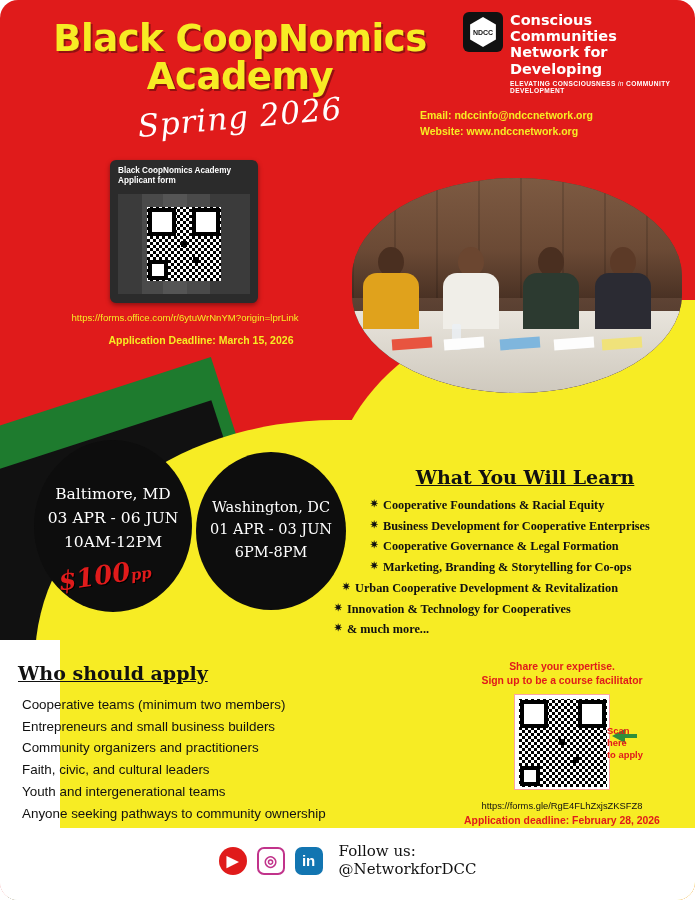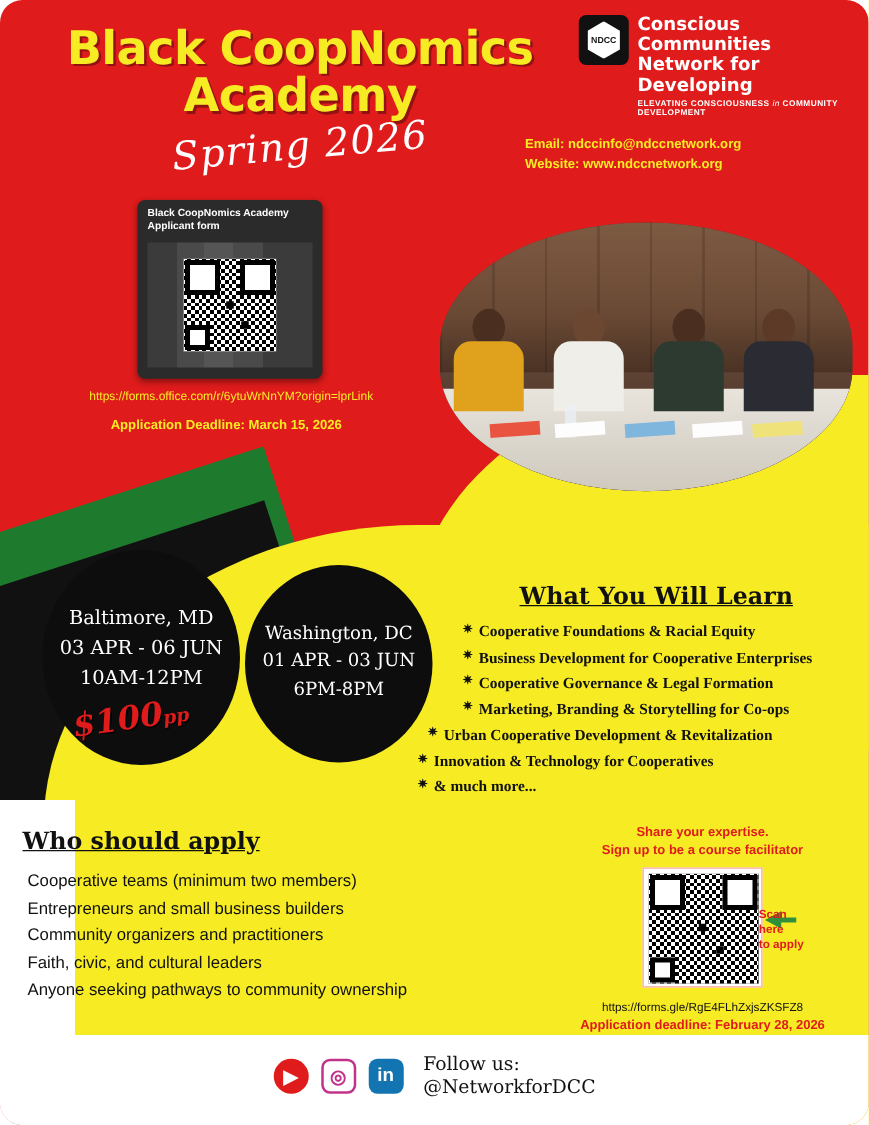--- a/index.html
+++ b/index.html
@@ -208,21 +208,21 @@
     position: absolute;
     left: 20px; top: 312px;
     width: 330px;
     text-align: center;
     font-size: 9.6px;
     color: #f7ec24;
     z-index: 5;
   }
   .deadline-1 {
     position: absolute;
-    left: 26px; top: 334px;
+    left: 46px; top: 334px;
     width: 310px;
     text-align: center;
     font-size: 10.5px;
     font-weight: bold;
     color: #f7ec24;
     z-index: 5;
   }
 
   
   .photo {
@@ -574,20 +574,21 @@
     </ul>
   </div>
 
   <div class="who">
     <h2>Who should apply</h2>
     <ul>
       <li>Cooperative teams (minimum two members)</li>
       <li>Entrepreneurs and small business builders</li>
       <li>Community organizers and practitioners</li>
       <li>Faith, civic, and cultural leaders</li>
+      <li>Youth and intergenerational teams</li>
       <li>Anyone seeking pathways to community ownership</li>
     </ul>
   </div>
 
   <div class="fac">
     <div class="share">Share your expertise.</div>
     <div class="share">Sign up to be a course facilitator</div>
     <div class="qbox">
       <div class="qr-img">
         <span class="qr-eye3"></span>

